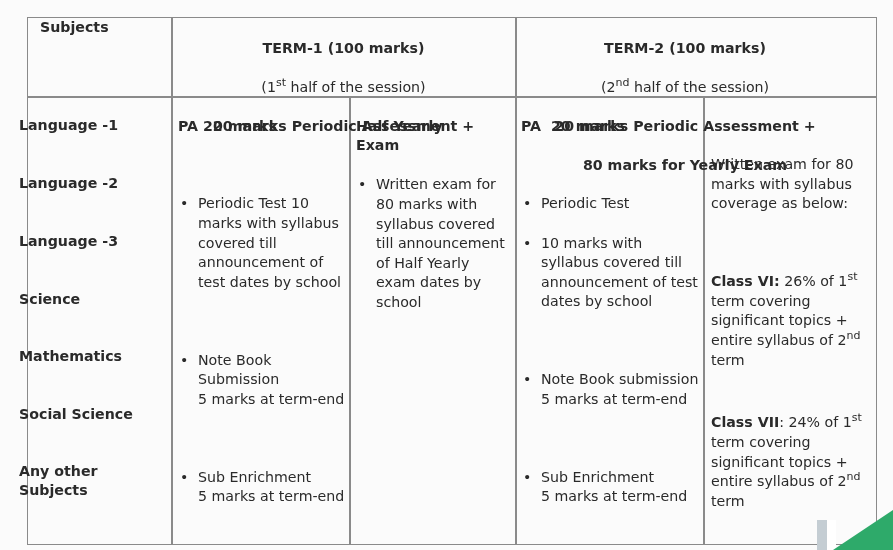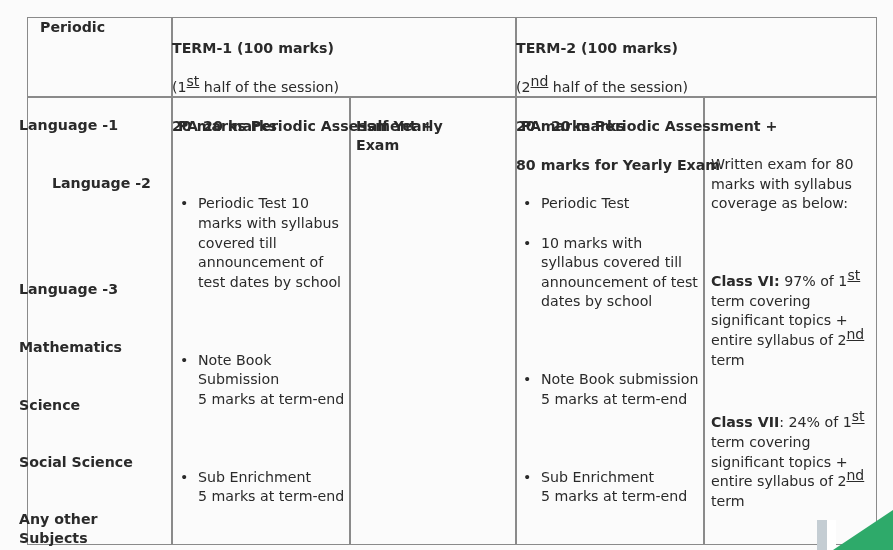--- a/index.html
+++ b/index.html
@@ -2,99 +2,100 @@
 <html><head>
 <meta charset="utf-8">
 <style>
   html, body { margin:0; padding:0; }
   body { width:893px; height:550px; background:#fbfbfb; position:relative; overflow:hidden;
          font-family:"DejaVu Sans", sans-serif; color:#2a2a2a; }
   .tbl { position:absolute; left:27px; top:17px; width:850px; height:528px; border:1.5px solid #8a8a8a; box-sizing:border-box; }
   .vl, .hl { position:absolute; background:#8a8a8a; }
   .cell { position:absolute; font-size:14.2px; line-height:19.6px; white-space:pre-line; }
   .b { font-weight:bold; }
-  .center { text-align:left; }
+  .center { text-align:center; }
   .bullet { position:relative; padding-left:20px; }
   .bullet::before { content:"•"; position:absolute; left:2px; top:0; }
-  sup { font-size:14px; line-height:0; vertical-align:super;text-decoration:underline; }
+  sup { font-size:11px; line-height:0; vertical-align:super; }
   .gap { height:19px; }
   .tri { position:absolute; right:0; bottom:0; width:0; height:0; border-left:60px solid transparent; border-bottom:40px solid #2eaa6a; }
   .greybar { position:absolute; left:817px; top:520px; width:10px; height:30px; background:#c4cdd3; }
   .whitebar { position:absolute; left:827px; top:520px; width:9px; height:30px; background:#fff; }
 </style>
 </head>
 <body>
 
 <div class="tbl"></div>
 
 <div class="vl" style="left:171px;top:17px;width:1.5px;height:528px;"></div>
 <div class="vl" style="left:515px;top:17px;width:1.5px;height:528px;"></div>
 <div class="vl" style="left:349px;top:97px;width:1.5px;height:448px;"></div>
 <div class="vl" style="left:703px;top:97px;width:1.5px;height:448px;"></div>
 <div class="hl" style="left:27px;top:96px;width:850px;height:1.5px;"></div>
 
-<div class="cell b" style="left:40px;top:18px;">Periodic</div>
+<div class="cell b" style="left:40px;top:18px;">Subjects</div>
 
 <div class="cell center" style="left:172px;top:19px;width:343px;">
   <div class="b">TERM-1 (100 marks)</div>
   <div><span>(1</span><sup>st</sup><span> half of the session)</span></div>
   <div class="b">20 marks Periodic Assessment +</div>
 </div>
 
 <div class="cell center" style="left:516px;top:19px;width:338px;">
   <div class="b">TERM-2 (100 marks)</div>
   <div><span>(2</span><sup>nd</sup><span> half of the session)</span></div>
   <div class="b">20 marks Periodic Assessment +</div>
   <div class="b">80 marks for Yearly Exam</div>
 </div>
 
 <div class="cell b" style="left:19px;top:97px;width:132px;line-height:19px;">
   <div style="height:39px;">Language -1</div>
-  <div style="height:39px;text-align:right;">Language -2</div>
-  <div style="height:39px;margin-top:48px;">Language -3</div>
+  <div style="height:39px;">Language -2</div>
+  <div style="height:39px;">Language -3</div>
+  <div style="height:38px;">Science</div>
   <div style="height:39px;">Mathematics</div>
-  <div style="height:38px;">Science</div>
   <div style="height:38px;">Social Science</div>
   <div style="width:95px;">Any other Subjects</div>
 </div>
 
 <div class="cell" style="left:178px;top:97px;width:168px;">
   <div class="b">PA 20 marks</div>
   <div class="gap"></div>
   <div class="bullet">Periodic Test 10 marks with syllabus covered till announcement of test dates by school</div>
   <div class="gap"></div>
   <div class="bullet">Note Book Submission
 5 marks at term-end</div>
   <div class="gap"></div>
   <div class="bullet">Sub Enrichment
 5 marks at term-end</div>
 </div>
 
 <div class="cell" style="left:356px;top:97px;width:156px;">
   <div class="b" style="width:100px;">Half Yearly Exam</div>
+  <div class="bullet">Written exam for 80 marks with syllabus covered till announcement of Half Yearly exam dates by school</div>
 </div>
 
 <div class="cell" style="left:521px;top:97px;width:180px;">
   <div class="b" style="white-space:pre;">PA  20 marks</div>
   <div class="gap"></div>
   <div class="bullet">Periodic Test</div>
   <div class="bullet">10 marks with syllabus covered till announcement of test dates by school</div>
   <div class="gap"></div>
   <div class="bullet">Note Book submission
 5 marks at term-end</div>
   <div class="gap"></div>
   <div class="bullet">Sub Enrichment
 5 marks at term-end</div>
 </div>
 
 <div class="cell" style="left:711px;top:97px;width:164px;">
   <div class="gap"></div>
   <div>Written exam for 80 marks with syllabus coverage as below:</div>
   <div class="gap"></div>
-  <div><span class="b">Class VI:</span><span> 97% of</span> 1<sup>st</sup><span> term covering significant topics + entire syllabus of 2</span><sup>nd</sup><span> term</span></div>
+  <div><span class="b">Class VI:</span><span> 26% of</span> 1<sup>st</sup><span> term covering significant topics + entire syllabus of 2</span><sup>nd</sup><span> term</span></div>
   <div style="height:4px;"></div>
   <div><span class="b">Class VII</span><span>: 24% of</span> 1<sup>st</sup><span> term covering significant topics + entire syllabus of 2</span><sup>nd</sup><span> term</span></div>
   
   
 </div>
 
 <div class="greybar"></div>
 <div class="whitebar"></div>
 <div class="tri"></div>
 

